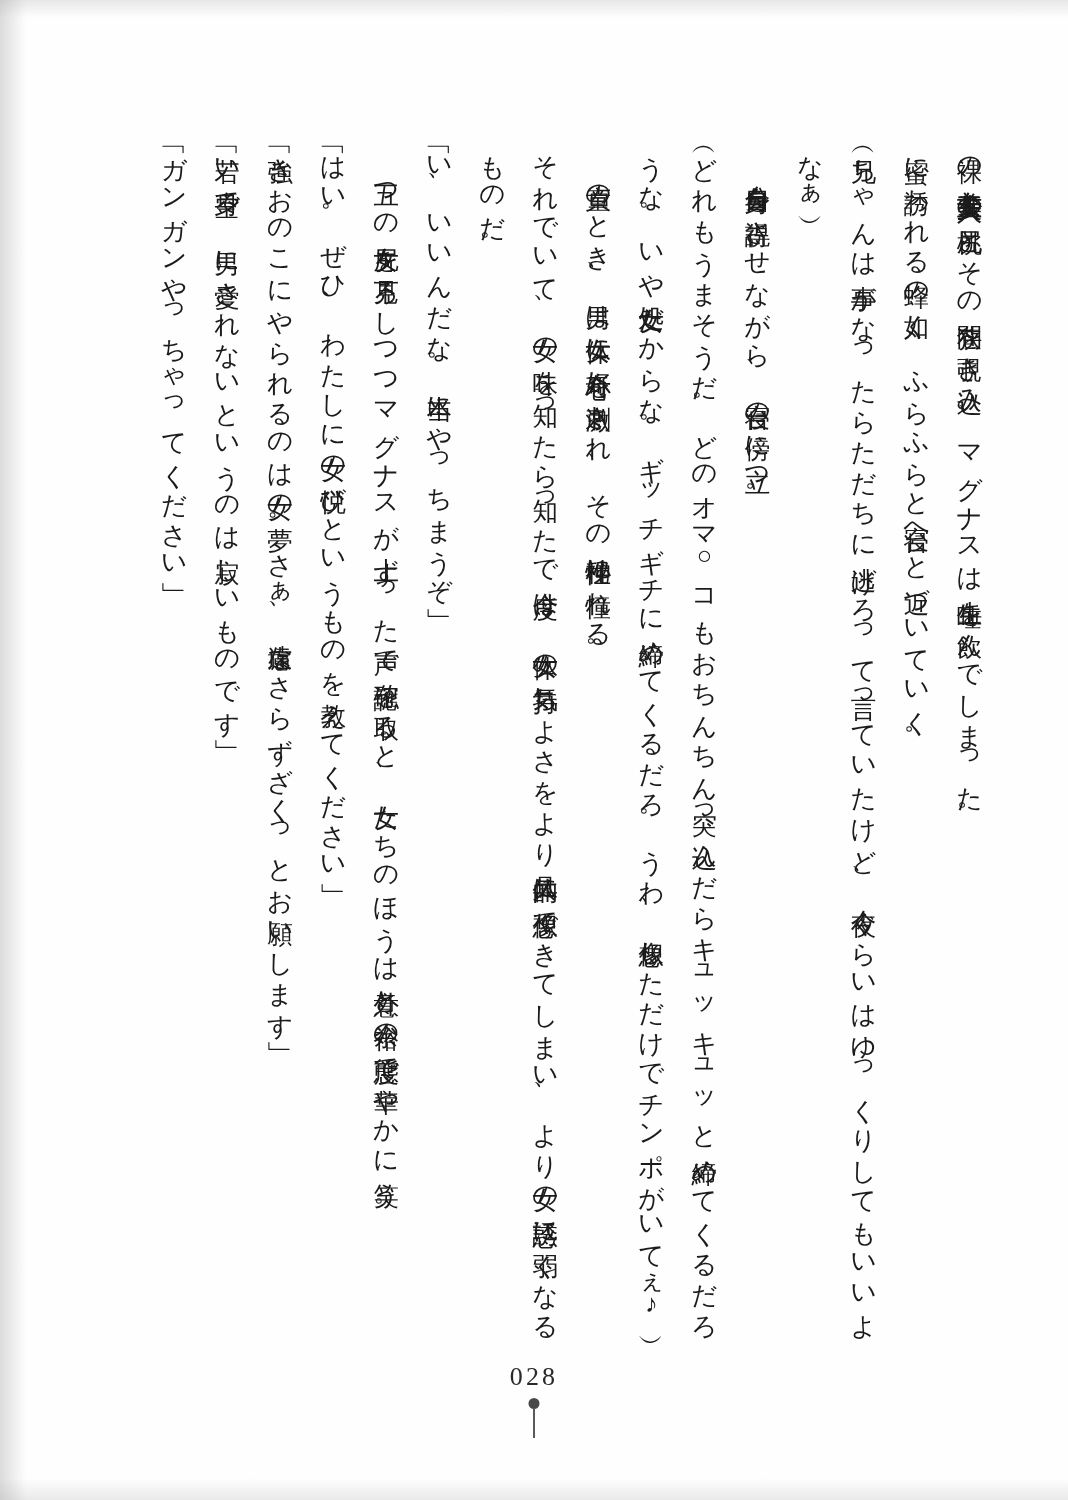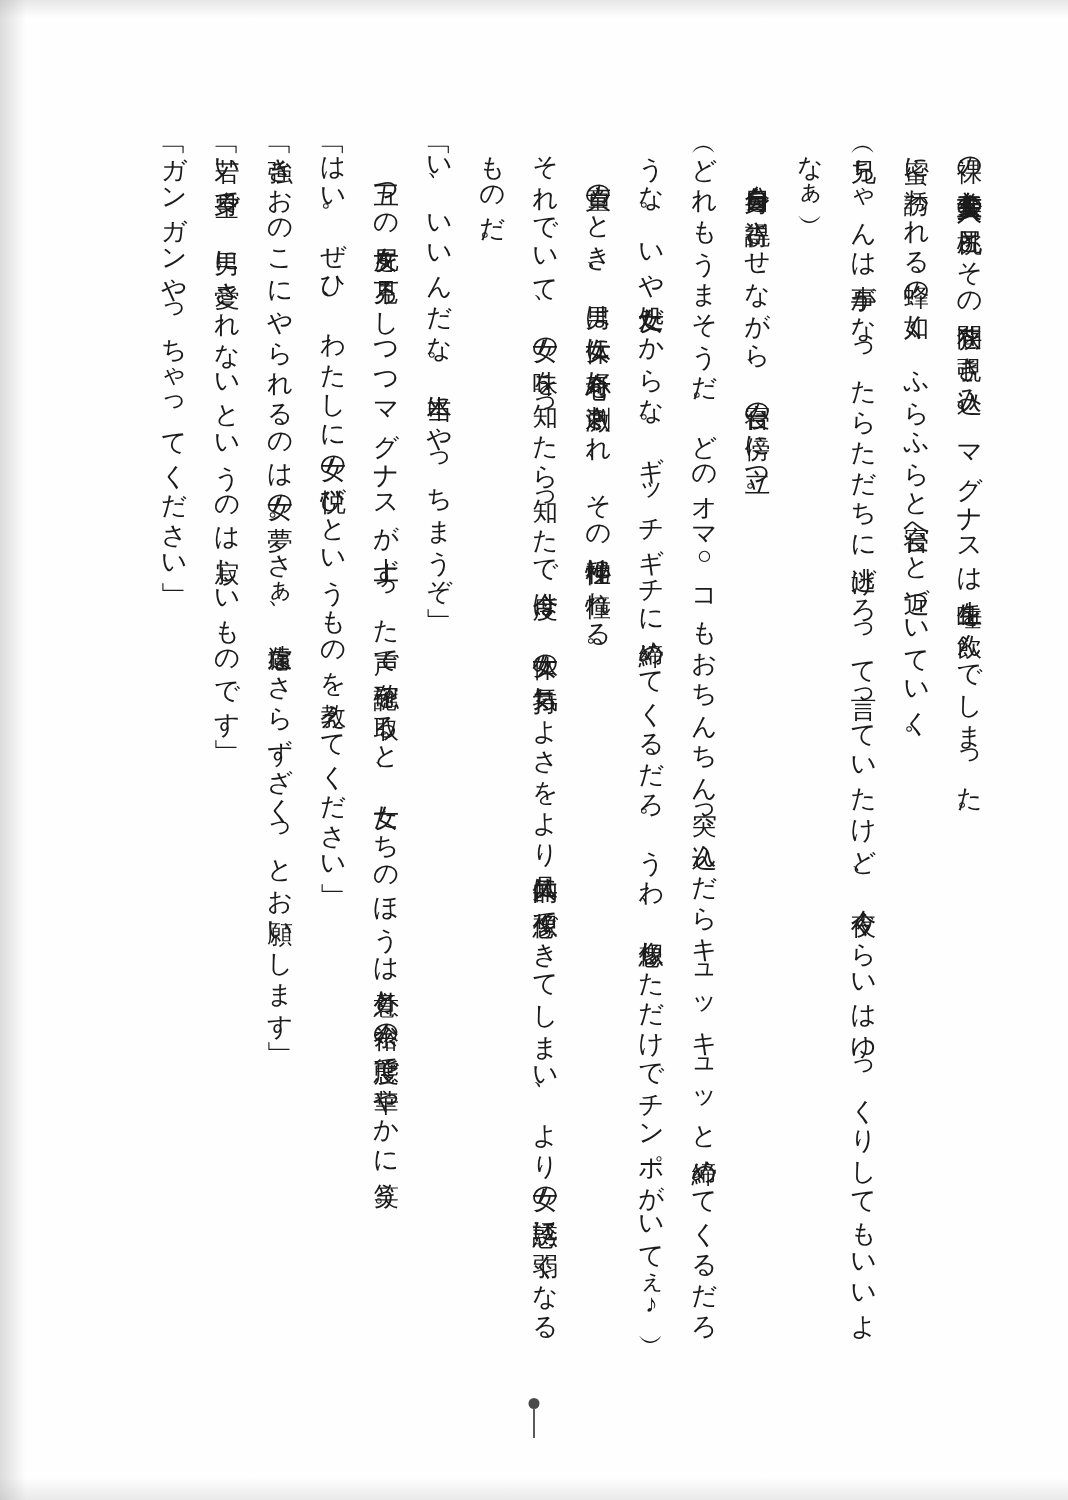--- a/index.html
+++ b/index.html
@@ -121,19 +121,20 @@
     <p>それでいて、女の味を知ったら知ったで今度は、女体の気持ちよさをより具体的に想像できてしまい、より女の誘惑に弱くなるものだ。</p>
     <p>「い、いいんだな。本当にやっちまうぞ」</p>
     <p>　五つの女尻を見下ろしつつマグナスが上ずった声で確認を取ると、女たちのほうは意外と余裕の態度で華やかに笑う。</p>
     <p>「はい。ぜひ、わたしに女の悦びというものを教えてください」</p>
     <p>「強きおのこにやられるのは女の夢。さぁ、遠慮なさらずざくっとお願いします」</p>
     <p>「若い身空で、男に愛されないというのは寂しいものです」</p>
     <p>「ガンガンやっちゃってください」</p>
   </div>
 
   <div class="folio">
+    <div class="folio-number">028</div>
     <div class="folio-ornament">
       <div class="dot"></div>
       <div class="stem"></div>
     </div>
   </div>
 
 </div>
 
 </body></html>

